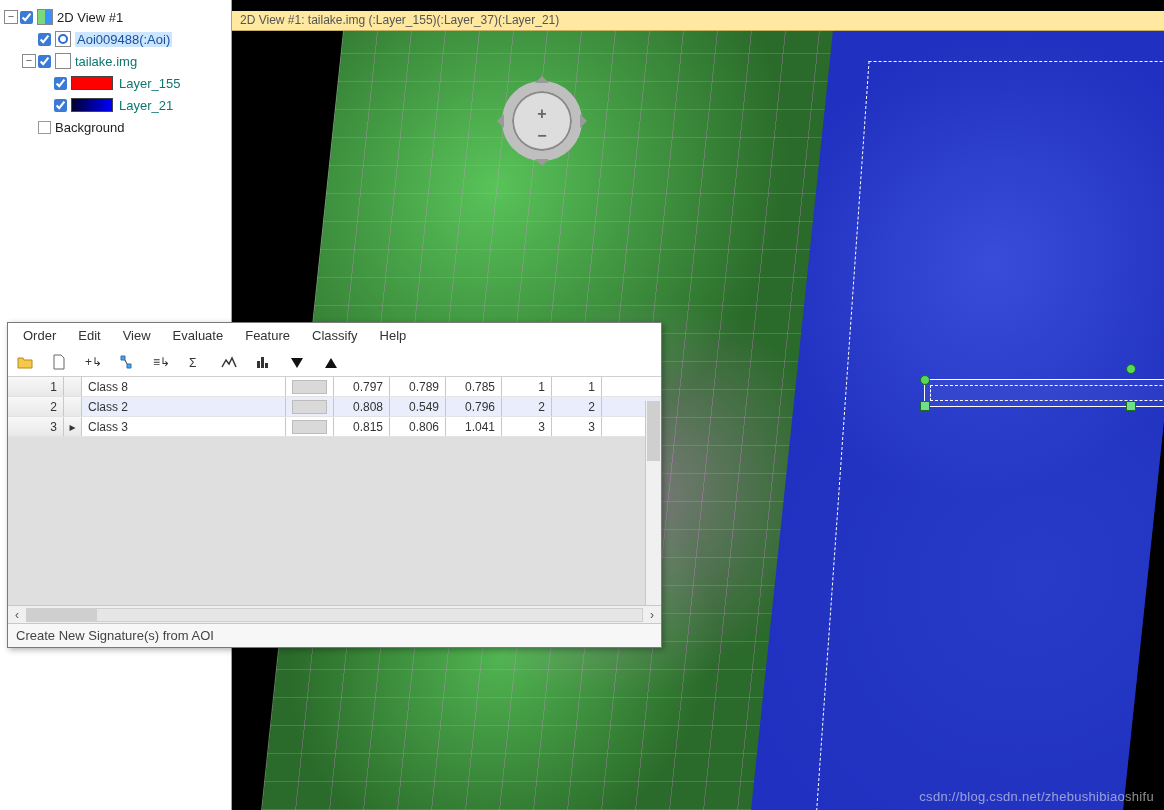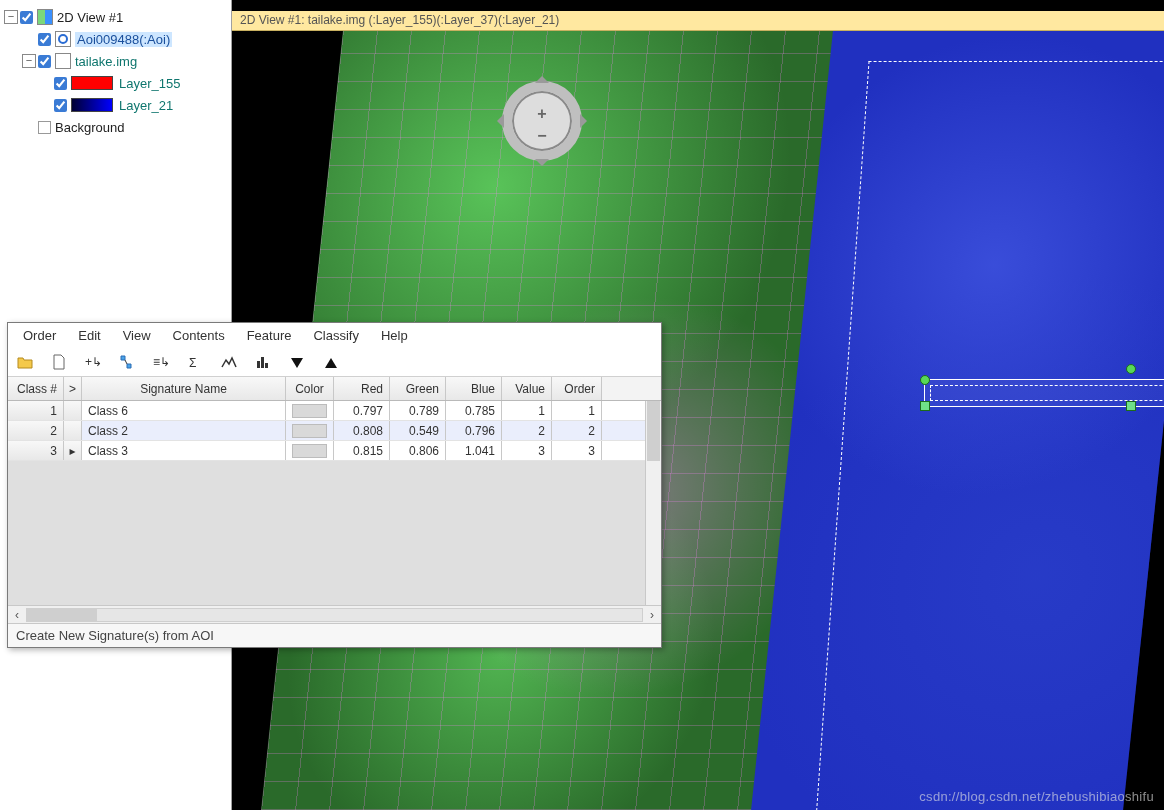--- a/index.html
+++ b/index.html
@@ -190,21 +190,21 @@
     </div>
   </div>
 </div>
 
 <div id="sig-editor">
 
   <div id="sig-menubar">
     <span class="menu">Order</span>
     <span class="menu">Edit</span>
     <span class="menu">View</span>
-    <span class="menu">Contents</span>
+    <span class="menu">Evaluate</span>
     <span class="menu">Feature</span>
     <span class="menu">Classify</span>
     <span class="menu">Help</span>
   </div>
 
   <div id="sig-toolbar">
     <span class="tb-btn">
         <svg viewBox="0 0 18 18">
           <path d="M2 5h5l1 2h8v8H2z" fill="#f4c94b" stroke="#b58a1e"></path>
         </svg>
@@ -253,36 +253,25 @@
         </svg>
       </span>
     <span class="tb-btn">
         <svg viewBox="0 0 18 18">
           <path d="M3 15h12L9 5z" fill="#111"></path>
         </svg>
       </span>
   </div>
 
   <div id="sig-grid">
-    <div class="grid-head">
-      <div class="gh col-num">Class #</div>
-      <div class="gh col-arrow">&gt;</div>
-      <div class="gh col-name">Signature Name</div>
-      <div class="gh col-color">Color</div>
-      <div class="gh col-r">Red</div>
-      <div class="gh col-g">Green</div>
-      <div class="gh col-b">Blue</div>
-      <div class="gh col-val">Value</div>
-      <div class="gh col-ord">Order</div>
-    </div>
     <div class="grid-body">
       <div class="grid-row">
         <div class="gc col-num">1</div>
         <div class="gc col-arrow"></div>
-        <div class="gc col-name">Class 6</div>
+        <div class="gc col-name">Class 8</div>
         <div class="gc col-color">
             <span class="color-chip"></span>
           </div>
         <div class="gc col-r">0.797</div>
         <div class="gc col-g">0.789</div>
         <div class="gc col-b">0.785</div>
         <div class="gc col-val">1</div>
         <div class="gc col-ord">1</div>
       </div>
       <div class="grid-row sel">

